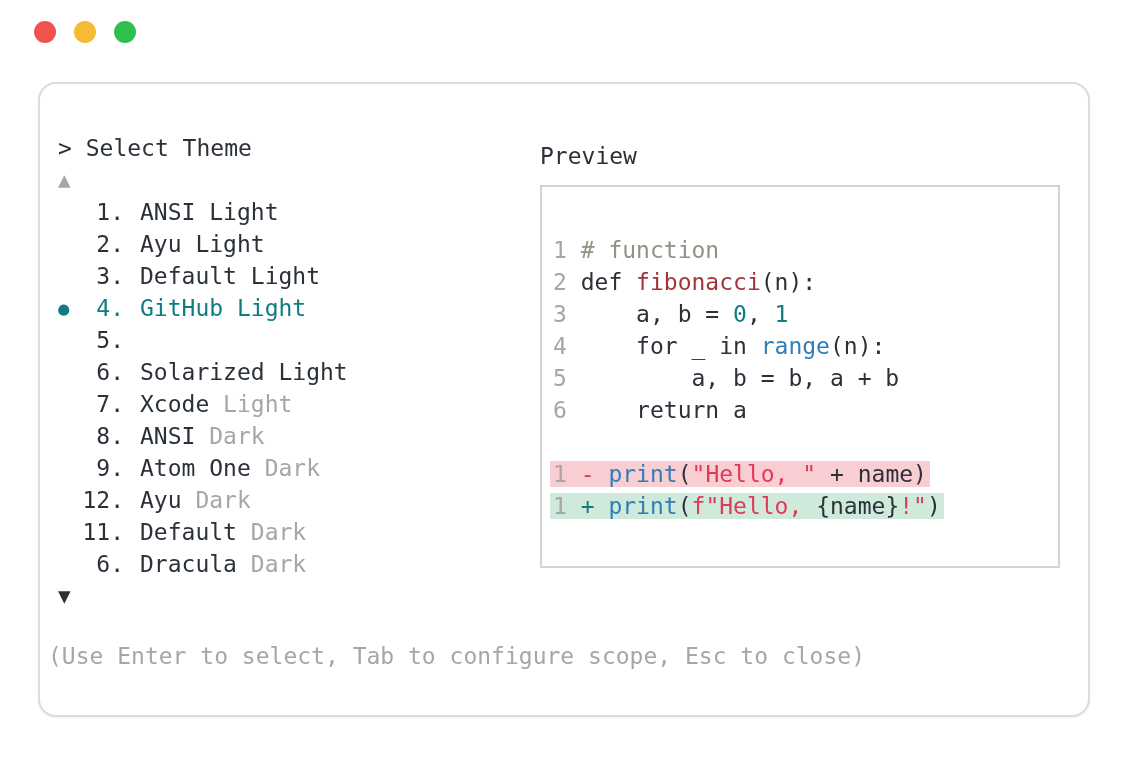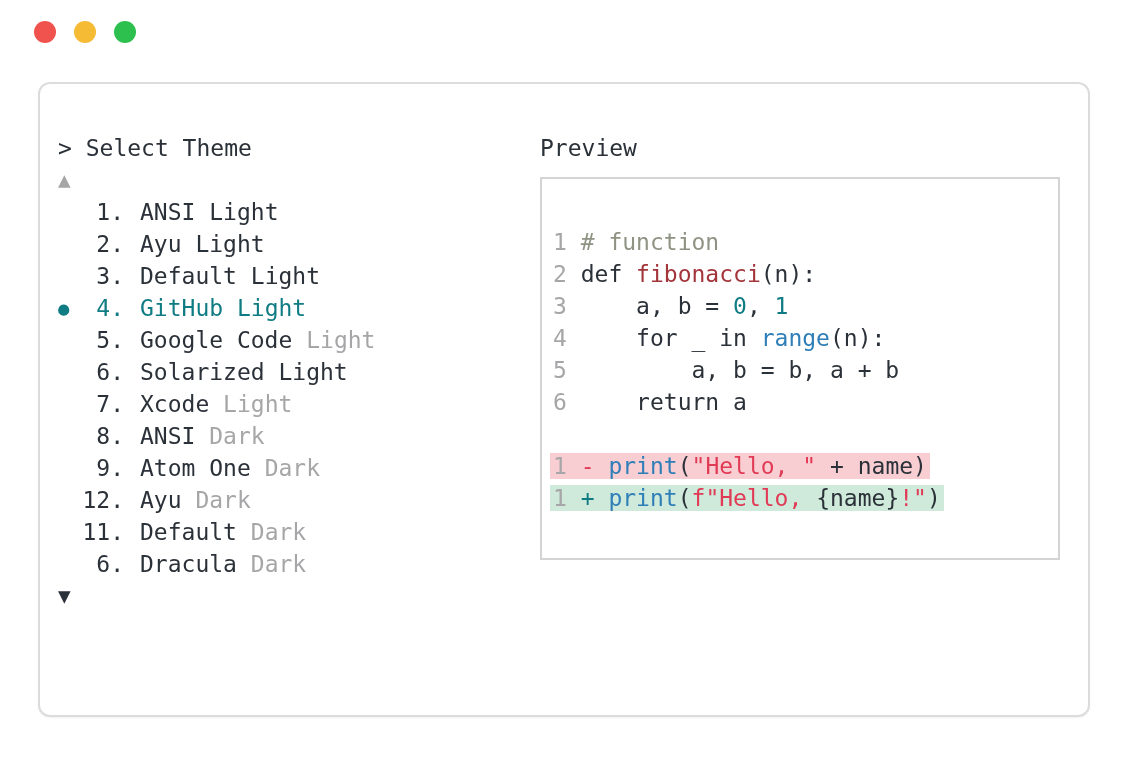--- a/index.html
+++ b/index.html
@@ -4,41 +4,41 @@
 <style>
   * { margin:0; padding:0; box-sizing:border-box; }
   html,body { width:1129px; height:757px; background:#ffffff; overflow:hidden;
               font-family:"DejaVu Sans Mono","Liberation Mono",monospace; }
 
   
   .traffic { position:absolute; left:34px; top:21px; display:flex; gap:18px; }
   .light { width:22px; height:22px; border-radius:50%; }
 
   .panel { position:absolute; left:38px; top:82px; width:1052px; height:635px;
-           border:2px solid var(--border); border-radius:12px; background:#fff;
+           border:2px solid var(--border); border-radius:18px; background:#fff;
            box-shadow:0 1px 2px rgba(0,0,0,0.06); }
 
   .left-col { position:absolute; left:0; top:48px; width:500px; }
   .title-row { padding-left:18px; font-size:23px; line-height:32px; color:var(--text); white-space:pre; }
   .scroll-row { padding-left:18px; font-size:21px; line-height:32px; }
   .scroll-up { color:var(--muted); }
   .scroll-down { color:var(--text); }
 
   .item { display:flex; height:32px; line-height:32px; font-size:23px; color:var(--text); cursor:default; }
   .item .bullet { width:22px; padding-left:18px; box-sizing:content-box; color:var(--teal); font-size:19px; }
   .item .num { width:44px; text-align:right; }
   .item .label { margin-left:16px; white-space:pre; }
   .item .muted { color:var(--muted); }
   .item.selected, .item.selected .num, .item.selected .label, .item.selected .label span { color:var(--teal); }
 
   .hint { position:absolute; left:8px; top:556px; font-size:23px; line-height:32px;
           color:var(--muted); white-space:pre; }
 
   .right-col { position:absolute; left:500px; top:48px; }
-  .preview-label { font-size:23px; line-height:32px; color:var(--text); }
+  .preview-label { font-size:23px; line-height:32px; color:var(--text);margin-top:8px; }
   .preview-box { margin-top:13px; width:520px; height:383px; border:2px solid var(--border2);
                  background:#fff; padding:47px 0 0 11px; overflow:hidden; }
   .code-line { height:32px; line-height:32px; font-size:23px; white-space:pre; color:var(--text); }
   .hl { padding:0 3px; margin-left:-3px; }
   .hl.del { background:var(--del-bg); }
   .hl.add { background:var(--add-bg); }
 
   .c-text   { color:var(--text); }
   .c-muted  { color:var(--muted); }
   .c-comment{ color:var(--comment); }
@@ -78,21 +78,20 @@
           <span class="label"><span>Default</span> <span class="">Light</span></span>
         </div>
         <div class="item selected">
           <span class="bullet"><span>●</span></span>
           <span class="num">4.</span>
           <span class="label"><span>GitHub</span> <span class="">Light</span></span>
         </div>
         <div class="item">
           <span class="bullet"></span>
           <span class="num">5.</span>
-          <span class="label"><span>Google Code</span> <span class="muted">Light</span></span>
         </div>
         <div class="item">
           <span class="bullet"></span>
           <span class="num">6.</span>
           <span class="label"><span>Solarized</span> <span class="">Light</span></span>
         </div>
         <div class="item">
           <span class="bullet"></span>
           <span class="num">7.</span>
           <span class="label"><span>Xcode</span> <span class="muted">Light</span></span>
@@ -119,20 +118,21 @@
         </div>
         <div class="item">
           <span class="bullet"></span>
           <span class="num">6.</span>
           <span class="label"><span>Dracula</span> <span class="muted">Dark</span></span>
         </div>
       </div>
     <div class="scroll-row scroll-down">▼</div>
   </div>
 
+  <div class="hint">(Use Enter to select, Tab to configure scope, Esc to close)</div>
 
   <div class="right-col">
     <div class="preview-label">Preview</div>
     <div class="preview-box">
         <div class="code-line"><span class="hl"><span class="c-muted">1</span><span class="c-comment"> # function</span></span></div>
         <div class="code-line"><span class="hl"><span class="c-muted">2</span><span class="c-text"> def </span><span class="c-darkred">fibonacci</span><span class="c-text">(n):</span></span></div>
         <div class="code-line"><span class="hl"><span class="c-muted">3</span><span class="c-text">     a, b = </span><span class="c-teal">0</span><span class="c-text">, </span><span class="c-teal">1</span></span></div>
         <div class="code-line"><span class="hl"><span class="c-muted">4</span><span class="c-text">     for _ in </span><span class="c-blue">range</span><span class="c-text">(n):</span></span></div>
         <div class="code-line"><span class="hl"><span class="c-muted">5</span><span class="c-text">         a, b = b, a + b</span></span></div>
         <div class="code-line"><span class="hl"><span class="c-muted">6</span><span class="c-text">     return a</span></span></div>

